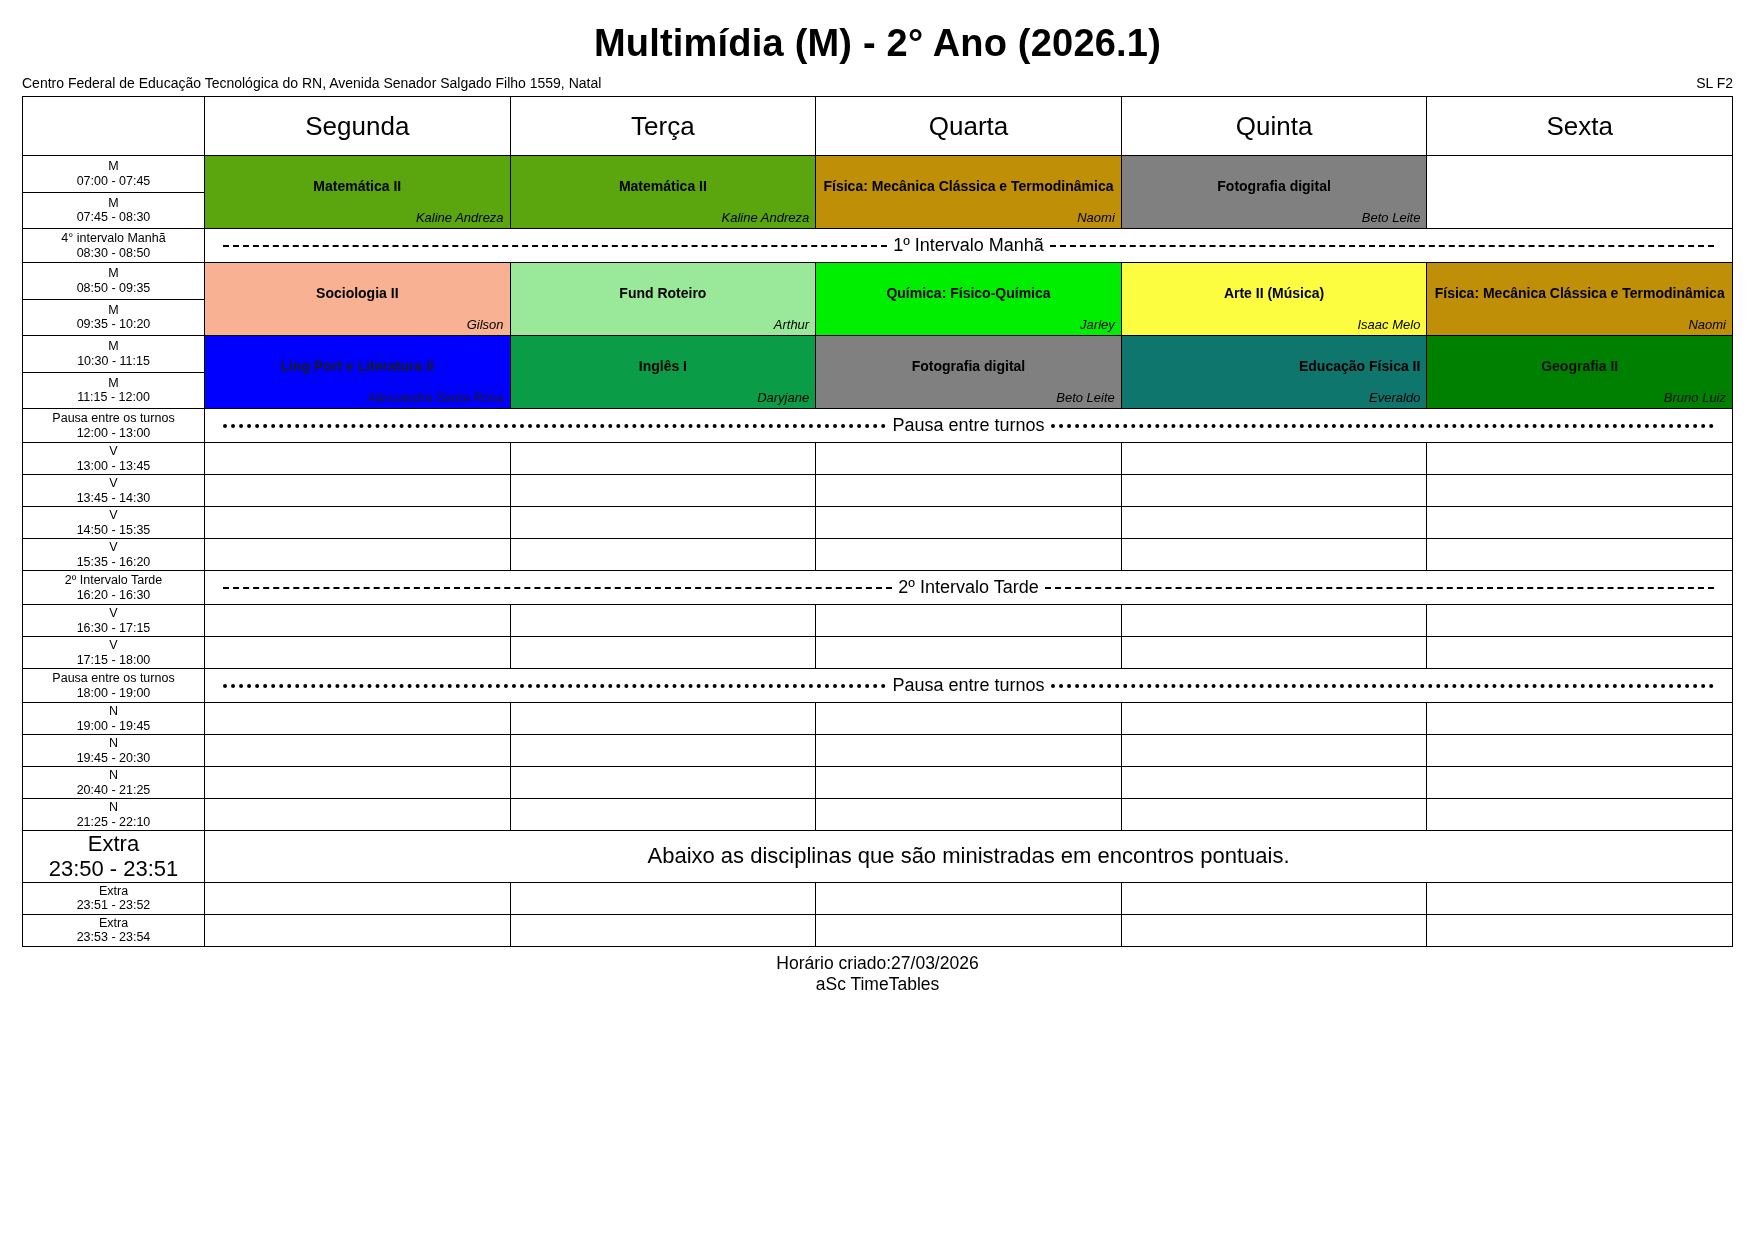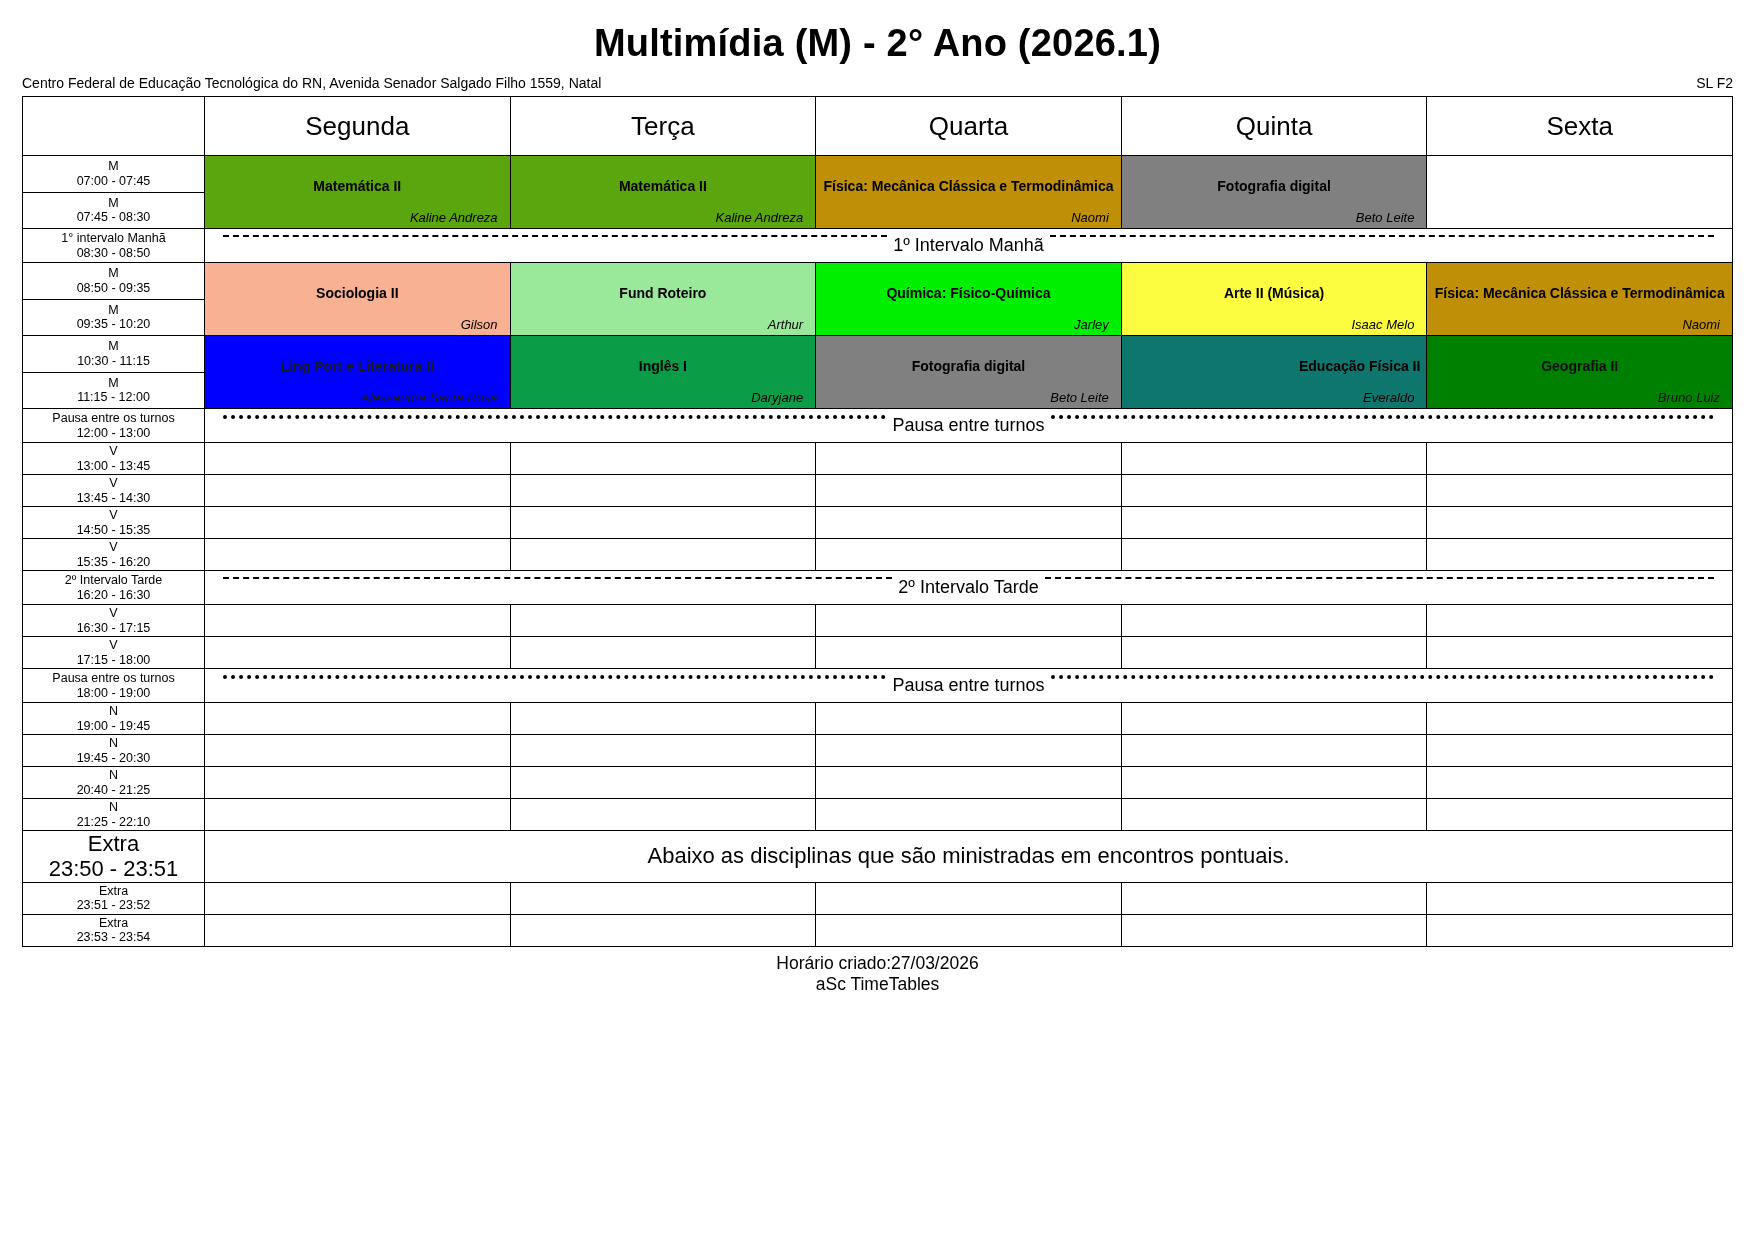--- a/index.html
+++ b/index.html
@@ -90,37 +90,38 @@
     padding: 4px 6px 16px 6px;
     text-align: center;
   }
   .lesson .subj {
     font-size: 14px;
     font-weight: bold;
     line-height: 1.2;
   }
   .lesson .teacher {
     position: absolute;
-    right: 12px;
+    right: 6px;
     bottom: 3px;
     font-size: 13px;
     font-style: italic;
   }
   .empty { height: 100%; }
 
   .break-row td.breakcell {
     height: 33px;
     text-align: center;
     vertical-align: middle;
     font-size: 18px;
     position: relative;
     background: #ffffff;
   }
   .break-inner {
     display: flex;
+    align-items: center;
     justify-content: center;
     gap: 6px;
     padding: 0 18px;
   }
   .break-inner .dashes {
     flex: 1 1 auto;
     border-top: 2px dashed #000000;
     height: 0;
   }
   .break-inner.dotted .dashes {
@@ -213,21 +214,21 @@
               <div class="subj">Fotografia digital</div>
               <div class="teacher">Beto Leite</div>
             </div>
           </td>
           <td>
             <div class="empty"></div>
           </td>
         </tr>
         <tr class="break-row">
           <td class="timecell">
-            <span class="lbl">1° intervalo Manhã</span>
+            <span class="lbl">4° intervalo Manhã</span>
             <span class="rng">08:30 - 08:50</span>
           </td>
           <td class="breakcell" colspan="5">
             <div class="break-inner">
               <div class="dashes"></div>
               <div class="break-label">1º Intervalo Manhã</div>
               <div class="dashes"></div>
             </div>
           </td>
         </tr>

